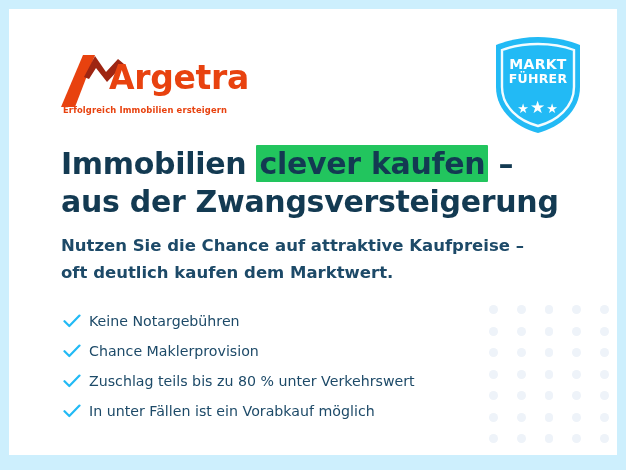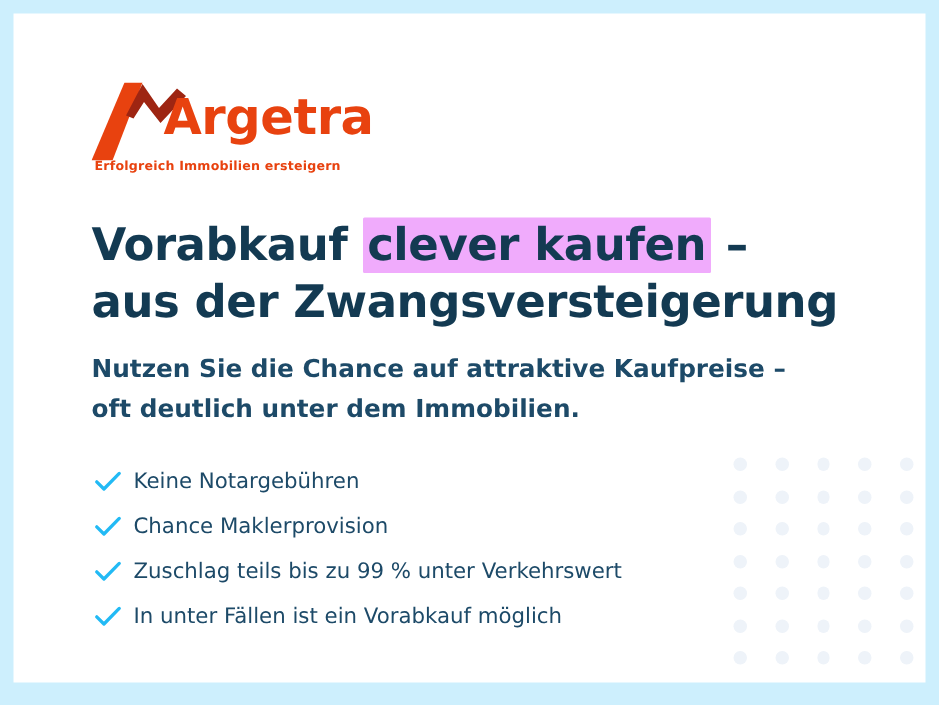--- a/index.html
+++ b/index.html
@@ -131,21 +131,21 @@
     width: 500px;
     font-size: 30px;
     font-weight: bold;
     color: #133a52;
     line-height: 1.26;
     letter-spacing: -0.3px;
     font-family: "DejaVu Sans", sans-serif;
   }
   .hl-line { display: block; white-space: nowrap; }
   .hl-mark {
-    background: #f0abfc;
+    background: #22c55e;
     padding: 1px 3px;
     border-radius: 1px;
   }
 
   
   .sub {
     position: absolute;
     left: 52px;
     top: 224px;
     width: 520px;
@@ -244,29 +244,40 @@
       <div class="logo-mark">
         <svg width="64" height="52" viewBox="0 0 64 52" xmlns="http://www.w3.org/2000/svg">
           <polygon points="22,0 34,0 14,52 0,52" fill="#e8420f"></polygon>
           <polygon points="23,22 34,1 45,17 57,4 63,9 46,27 35,13 28,24" fill="#9e2512"></polygon>
         </svg>
       </div>
       <div class="logo-word">Argetra</div>
       <div class="logo-tagline">Erfolgreich Immobilien ersteigern</div>
     </div>
 
+    <div class="badge">
+      <svg width="96" height="100" viewBox="0 0 96 100" xmlns="http://www.w3.org/2000/svg">
+        <path d="M48 2 C66 2 80 6 90 10 L90 52 C90 76 70 92 48 98 C26 92 6 76 6 52 L6 10 C16 6 30 2 48 2 Z" fill="#22baf5"></path>
+        <path d="M48 9 C64 9 76 12 84 15 L84 52 C84 72 67 86 48 91 C29 86 12 72 12 52 L12 15 C20 12 32 9 48 9 Z" fill="none" stroke="#ffffff" stroke-width="2.4" opacity="0.95"></path>
+      </svg>
+      <div class="badge-text">
+        <span class="badge-line1">MARKT</span>
+        <span class="badge-line2">FÜHRER</span>
+      </div>
+      <div class="badge-stars" id="badgeStars"><span>★</span><span class="star-lg">★</span><span>★</span></div>
+    </div>
 
     <div class="headline">
-      <span class="hl-line"><span>Vorabkauf </span><span class="hl-mark">clever kaufen</span><span> –</span></span>
+      <span class="hl-line"><span>Immobilien </span><span class="hl-mark">clever kaufen</span><span> –</span></span>
       <span class="hl-line">aus der Zwangsversteigerung</span>
     </div>
 
     <div class="sub">
       <span class="sub-line">Nutzen Sie die Chance auf attraktive Kaufpreise –</span>
-      <span class="sub-line">oft deutlich unter dem Immobilien.</span>
+      <span class="sub-line">oft deutlich kaufen dem Marktwert.</span>
     </div>
 
     <div class="checklist" id="checklist">
         <div class="check-item">
           <span class="check-icon">
             <svg width="18" height="14" viewBox="0 0 18 14" xmlns="http://www.w3.org/2000/svg">
               <path d="M1.5 7.2 L6.3 12 L16.5 1.6" fill="none" stroke="#22baf5" stroke-width="2.2" stroke-linecap="round" stroke-linejoin="round"></path>
             </svg>
           </span>
           <span class="check-label">Keine Notargebühren</span>
@@ -278,21 +289,21 @@
             </svg>
           </span>
           <span class="check-label">Chance Maklerprovision</span>
         </div>
         <div class="check-item">
           <span class="check-icon">
             <svg width="18" height="14" viewBox="0 0 18 14" xmlns="http://www.w3.org/2000/svg">
               <path d="M1.5 7.2 L6.3 12 L16.5 1.6" fill="none" stroke="#22baf5" stroke-width="2.2" stroke-linecap="round" stroke-linejoin="round"></path>
             </svg>
           </span>
-          <span class="check-label">Zuschlag teils bis zu 99 % unter Verkehrswert</span>
+          <span class="check-label">Zuschlag teils bis zu 80 % unter Verkehrswert</span>
         </div>
         <div class="check-item">
           <span class="check-icon">
             <svg width="18" height="14" viewBox="0 0 18 14" xmlns="http://www.w3.org/2000/svg">
               <path d="M1.5 7.2 L6.3 12 L16.5 1.6" fill="none" stroke="#22baf5" stroke-width="2.2" stroke-linecap="round" stroke-linejoin="round"></path>
             </svg>
           </span>
           <span class="check-label">In unter Fällen ist ein Vorabkauf möglich</span>
         </div>
       </div>

